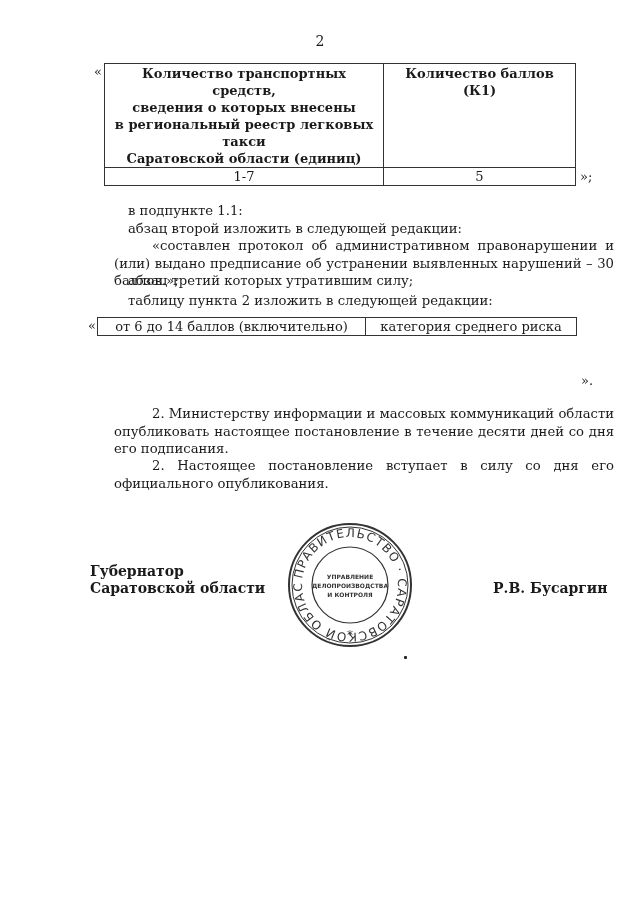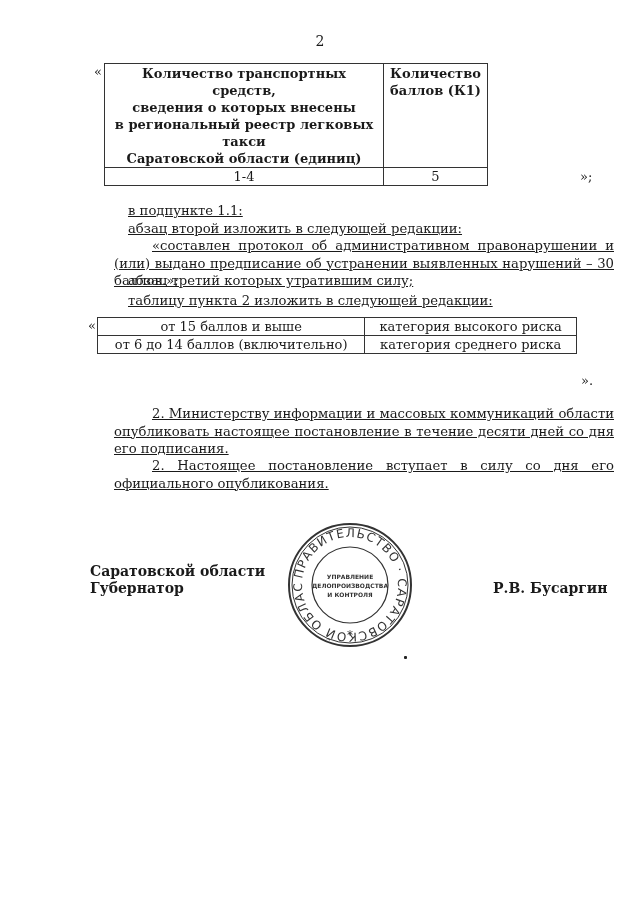--- a/index.html
+++ b/index.html
@@ -5,27 +5,27 @@
   html, body { margin: 0; padding: 0; background: #ffffff; }
   body { width: 640px; height: 905px; position: relative; overflow: hidden;
          font-family: "DejaVu Serif", "Liberation Serif", serif; color: #1a1a1a; }
   .page-number { position: absolute; top: 33px; left: 0; width: 640px; text-align: center;
                  font-size: 14px; }
   .quote-mark { position: absolute; font-size: 13px; }
   table.doc-table { position: absolute; border-collapse: collapse; font-size: 13px; }
   table.doc-table td, table.doc-table th { border: 1px solid #333; padding: 0 4px;
                  text-align: center; line-height: 17px; vertical-align: top; }
   table.doc-table th { font-weight: bold; }
-  #t1 { left: 104px; top: 63px; width: 384px; }
+  #t1 { left: 104px; top: 63px; width: 472px; }
   #t1 th { height: 70px; line-height: 17px; padding-top: 1px; }
   #t1 td { height: 17px; }
   #t2 { left: 97px; top: 317px; width: 480px; }
   #t2 th, #t2 td { height: 17px; }
   .para { position: absolute; left: 90px; width: 500px; font-size: 13.2px; line-height: 17.5px; }
-  .indent { text-indent: 38px; text-decoration: underline; }
+  .indent { text-indent: 38px; }
   .justify { text-align: justify; text-align-last: left; margin-left: 24px; }
   .sig { position: absolute; font-weight: bold; font-size: 14px; line-height: 17px; }
   .stamp { position: absolute; left: 286px; top: 521px; width: 128px; height: 128px; }
   .speck { position: absolute; background: #222; width: 3px; height: 3px; border-radius: 1px; }
 </style>
 </head>
 <body>
 
 <div class="page-number">2</div>
 
@@ -35,54 +35,50 @@
       <tr>
     <th style="width:270px;">
       <div>Количество транспортных средств,</div>
       <div>сведения о которых внесены</div>
       <div>в региональный реестр легковых такси</div>
       <div>Саратовской области (единиц)</div>
     </th>
     <th>Количество баллов (К1)</th>
   </tr>
   <tr>
-    <td>1-4</td>
+    <td>1-7</td>
     <td>5</td>
   </tr>
 </tbody>
   </table>
 <span class="quote-mark" style="left:580px;top:169px;">»;</span>
 
 <div class="para indent" style="top:202px;">в подпункте 1.1:</div>
 <div class="para indent" style="top:220px;">абзац второй изложить в следующей редакции:</div>
 <div class="para indent justify" style="top:237px;">«составлен протокол об административном правонарушении и (или) выдано предписание об устранении выявленных нарушений – 30 баллов.»;</div>
 <div class="para indent" style="top:272px;">абзац третий которых утратившим силу;</div>
 <div class="para indent" style="top:292px;">таблицу пункта 2 изложить в следующей редакции:</div>
 
 <span class="quote-mark" style="left:88px;top:318px;">«</span>
 <table class="doc-table" id="t2">
   <tbody>
   <tr>
-    <td>от 15 баллов и выше</td>
-    <td>категория высокого риска</td>
-  </tr>
-  <tr>
     <td>от 6 до 14 баллов (включительно)</td>
     <td>категория среднего риска</td>
   </tr>
 </tbody>
   </table>
 <span class="quote-mark" style="left:581px;top:373px;">».</span>
 
 <div class="para indent justify" style="top:405px;">2. Министерству информации и массовых коммуникаций области опубликовать настоящее постановление в течение десяти дней со дня его подписания.</div>
 <div class="para indent justify" style="top:457px;">2. Настоящее постановление вступает в силу со дня его официального опубликования.</div>
 
 <div class="sig" style="left:90px;top:563px;">
+  <div>Губернатор</div>
   <div>Саратовской области</div>
-  <div>Губернатор</div>
 </div>
 <div class="sig" style="left:493px;top:580px;">Р.В. Бусаргин</div>
 
 <svg class="stamp" viewBox="0 0 128 128">
   <defs>
     <path id="ringPath" d="M 64,64 m -48,0 a 48,48 0 1,1 96,0 a 48,48 0 1,1 -96,0"></path>
   </defs>
   <circle cx="64" cy="64" r="61" fill="none" stroke="#333" stroke-width="2"></circle>
   <circle cx="64" cy="64" r="58" fill="none" stroke="#333" stroke-width="1"></circle>
   <circle cx="64" cy="64" r="38" fill="none" stroke="#333" stroke-width="1.2"></circle>

